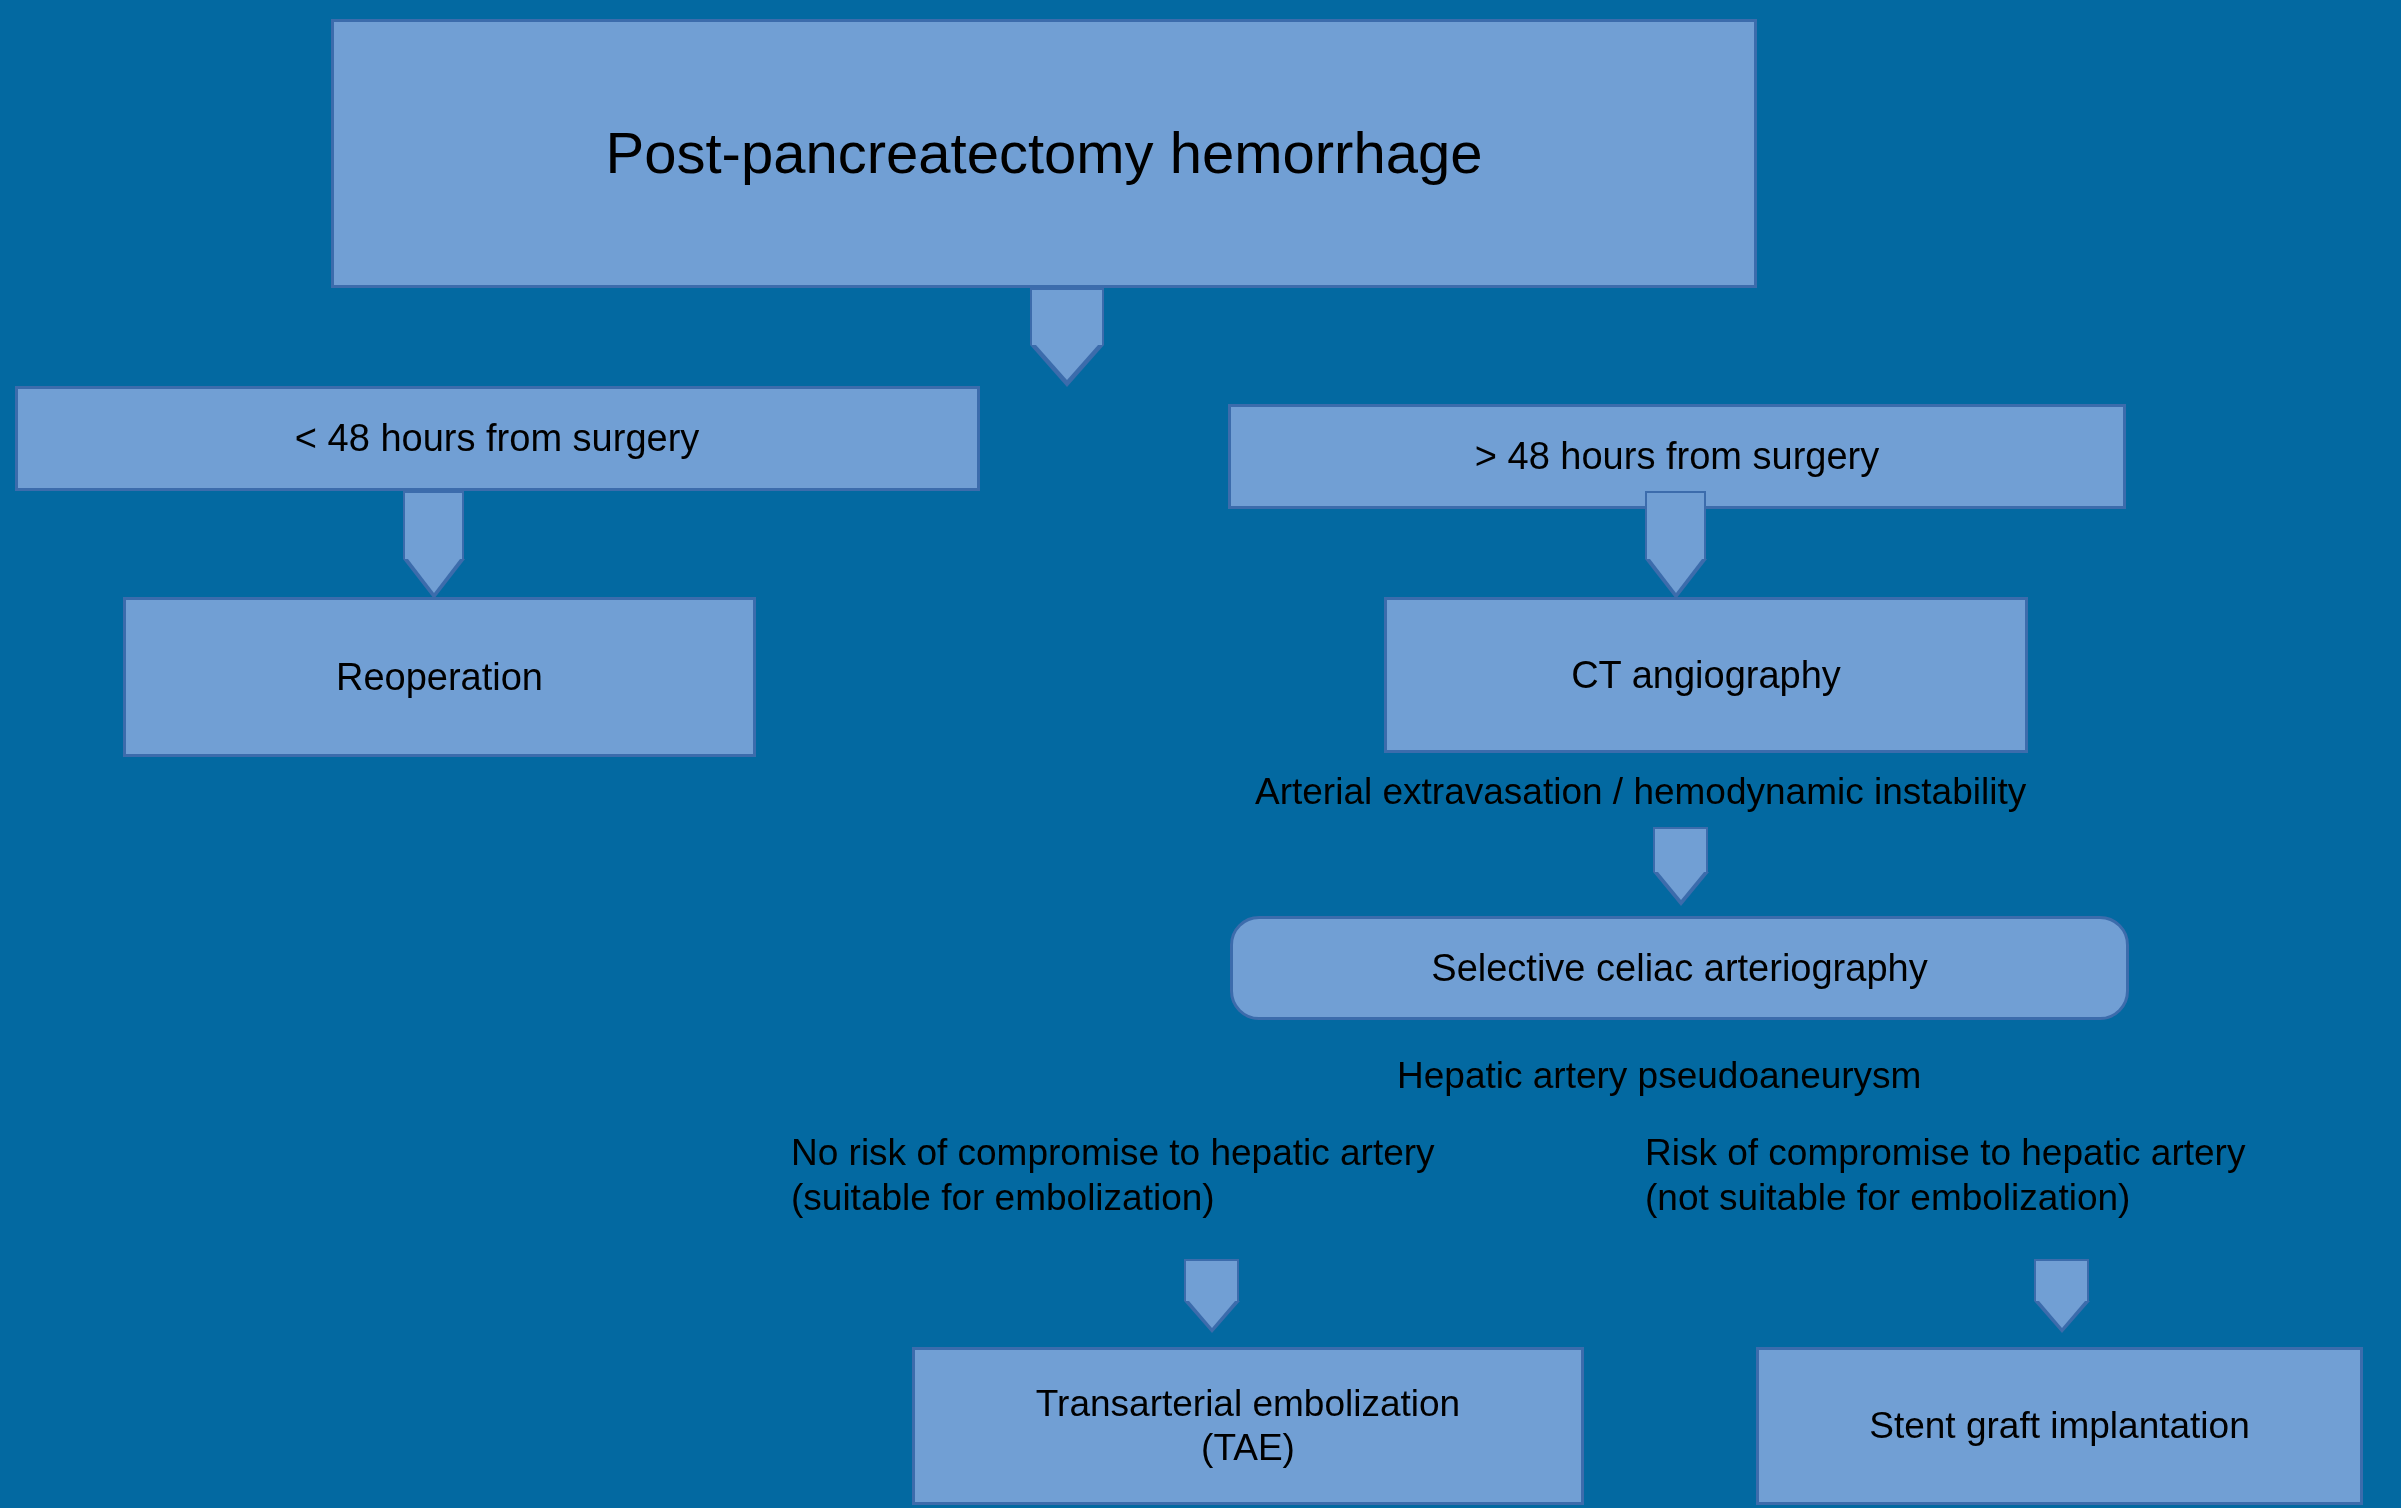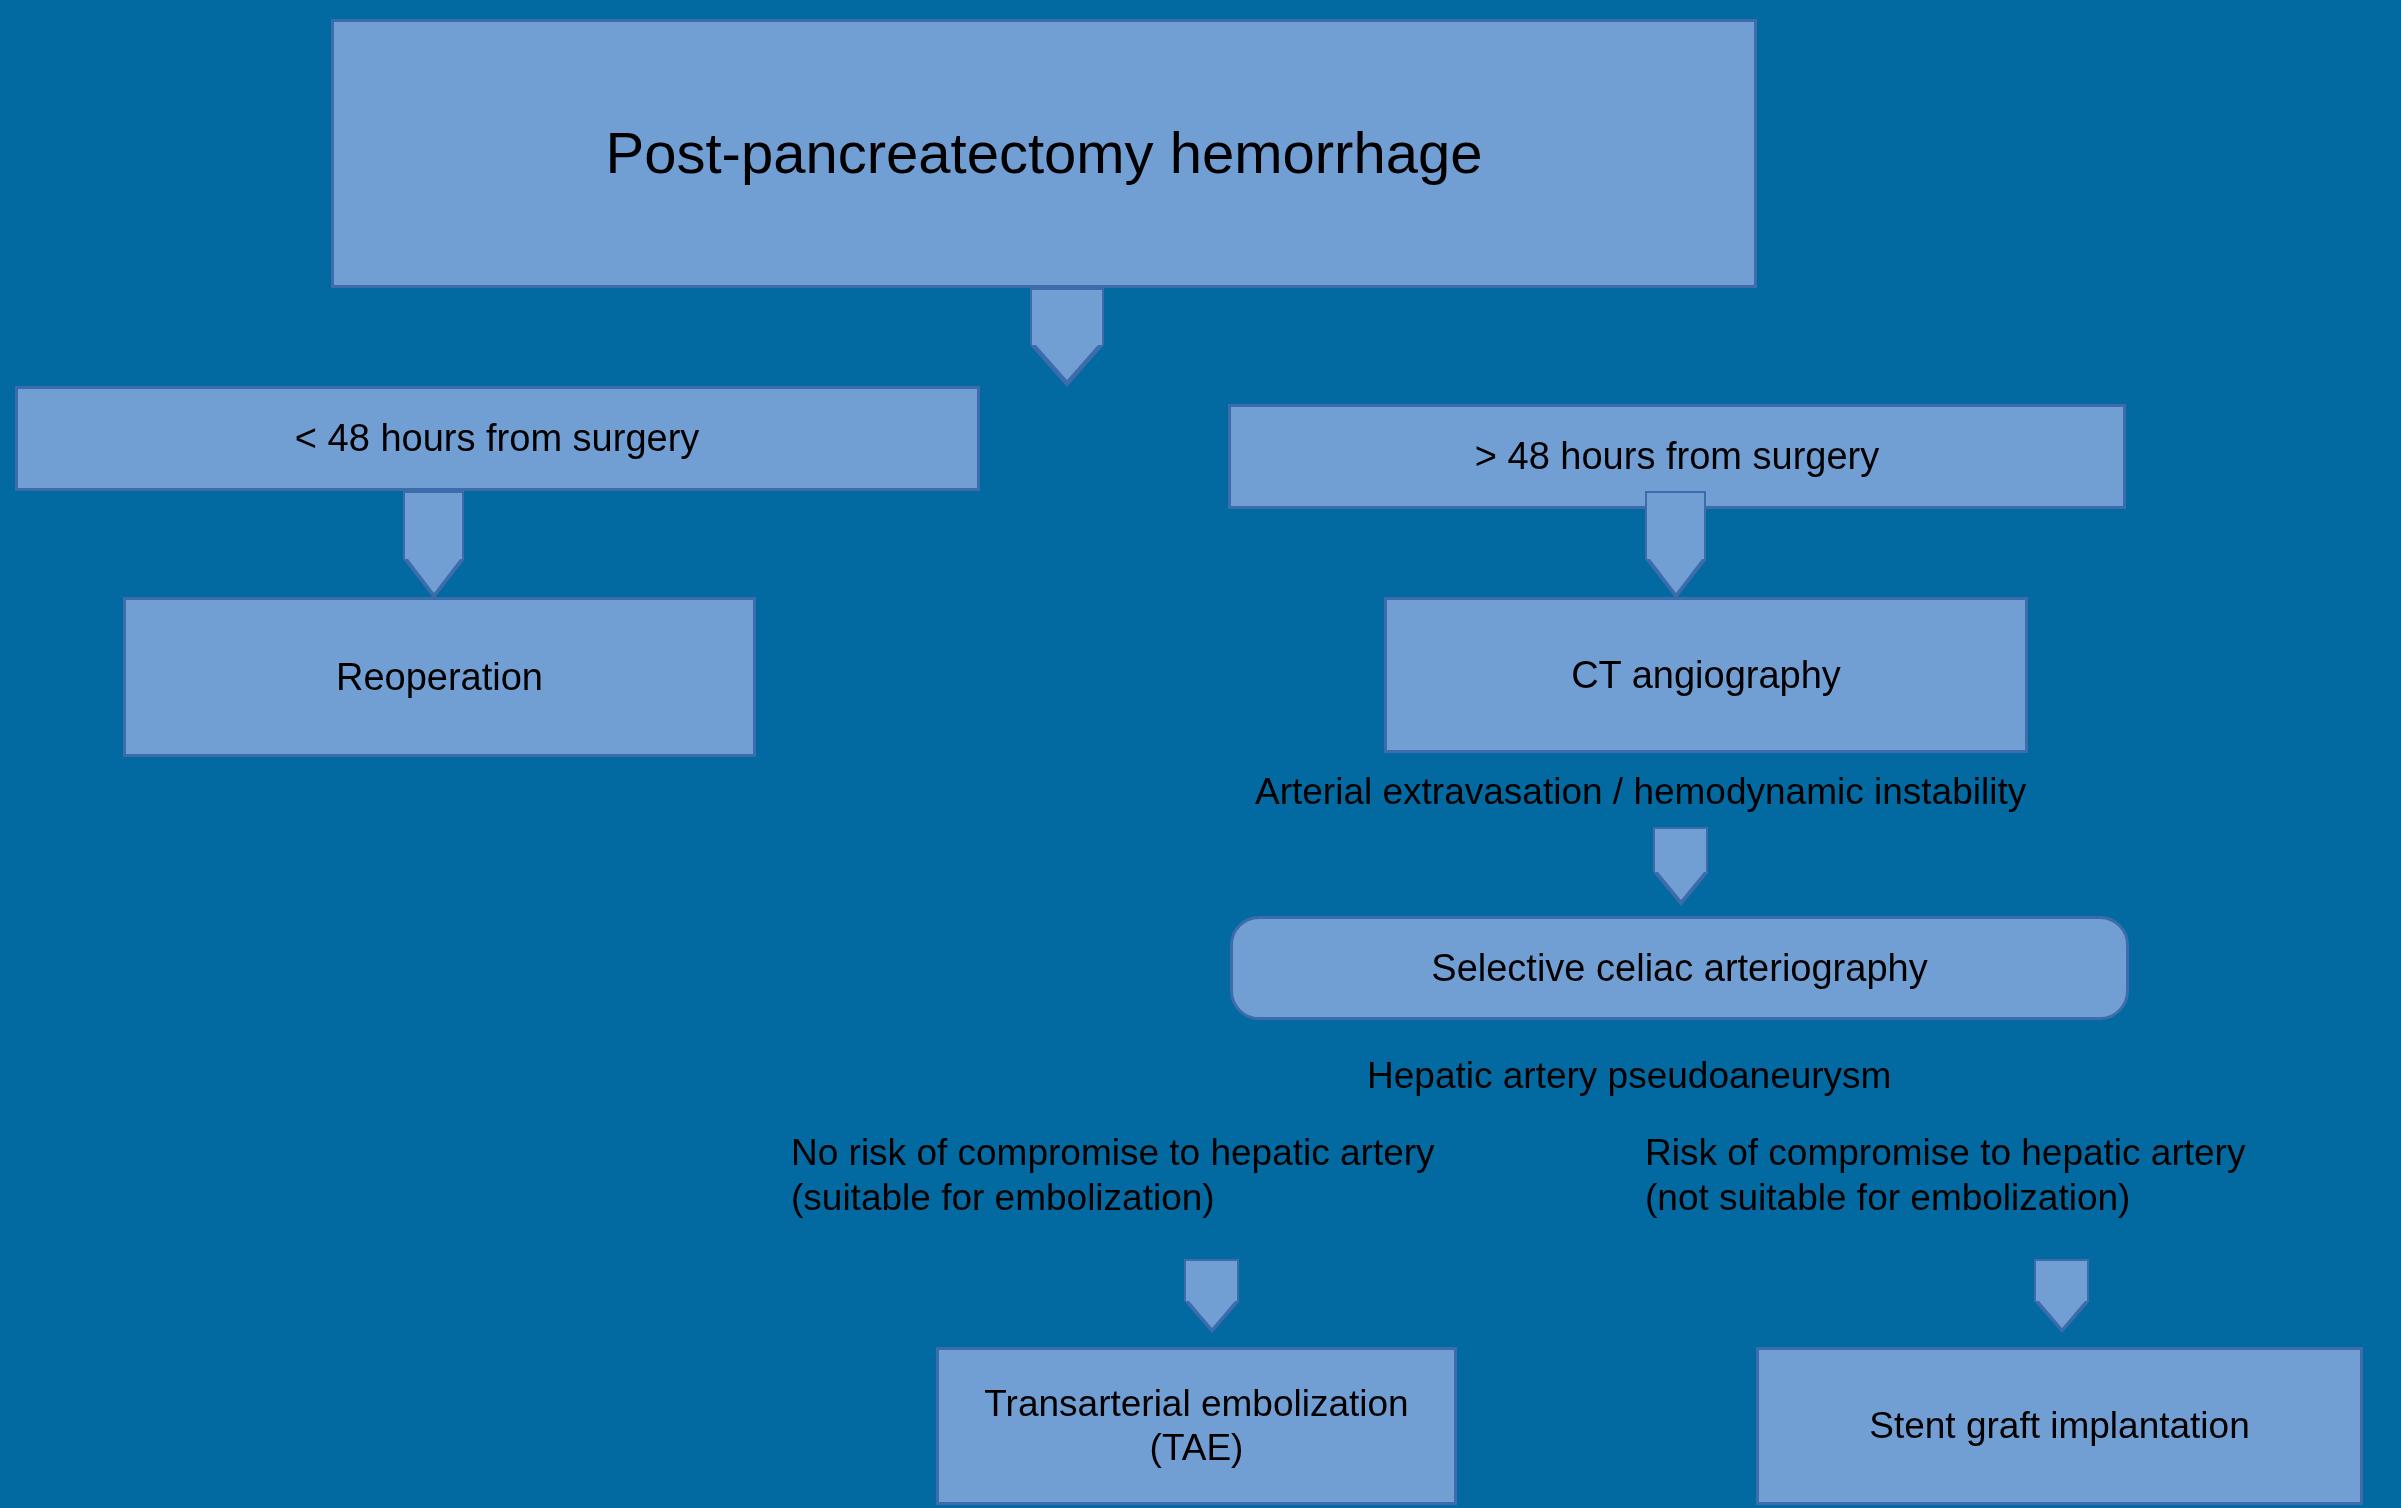--- a/index.html
+++ b/index.html
@@ -138,41 +138,41 @@
   <div class="arrow" style="left:1653px; top:827px; width:55px; height:80px;">
     <div class="shaft" style="height:45px;"></div>
     <div class="head head-outer" style="top:45px; border-left-width:28px; border-right-width:28px; border-top-width:34px;"></div>
     <div class="head head-inner" style="top:45px; border-left-width:23px; border-right-width:23px; border-top-width:28.4px;"></div>
   </div>
 
   <div class="node lvl3-node" style="left:1230px; top:916px; width:899px; height:104px;border-radius:29px;">
     <span class="node-label">Selective celiac arteriography</span>
   </div>
 
-  <div class="annot" style="left:1367px; top:1053px; width:769px;">Hepatic artery  pseudoaneurysm</div>
+  <div class="annot" style="left:1397px; top:1053px; width:769px;">Hepatic artery  pseudoaneurysm</div>
 
   <div class="annot" style="left:779px; top:1130px; width:815px;margin-left:12px;">No risk of compromise to hepatic artery
 (suitable for embolization)</div>
 
   <div class="annot" style="left:1645px; top:1130px; width:769px;">Risk of compromise to hepatic artery
 (not suitable for embolization)</div>
 
   <div class="arrow" style="left:1184px; top:1259px; width:55px; height:75px;">
     <div class="shaft" style="height:42px;"></div>
     <div class="head head-outer" style="top:42px; border-left-width:28px; border-right-width:28px; border-top-width:32px;"></div>
     <div class="head head-inner" style="top:42px; border-left-width:23px; border-right-width:23px; border-top-width:27px;"></div>
   </div>
 
   <div class="arrow" style="left:2034px; top:1259px; width:55px; height:75px;">
     <div class="shaft" style="height:42px;"></div>
     <div class="head head-outer" style="top:42px; border-left-width:28px; border-right-width:28px; border-top-width:32px;"></div>
     <div class="head head-inner" style="top:42px; border-left-width:23px; border-right-width:23px; border-top-width:27px;"></div>
   </div>
 
-  <div class="node small-node" style="left:912px; top:1347px; width:521px; height:158px;margin-left:24px;">
+  <div class="node small-node" style="left:912px; top:1347px; width:672px; height:158px;">
     <span class="node-label">Transarterial embolization
 (TAE)</span>
   </div>
 
   <div class="node small-node" style="left:1756px; top:1347px; width:607px; height:158px;">
     <span class="node-label">Stent graft implantation</span>
   </div>
 
 </div>
 

